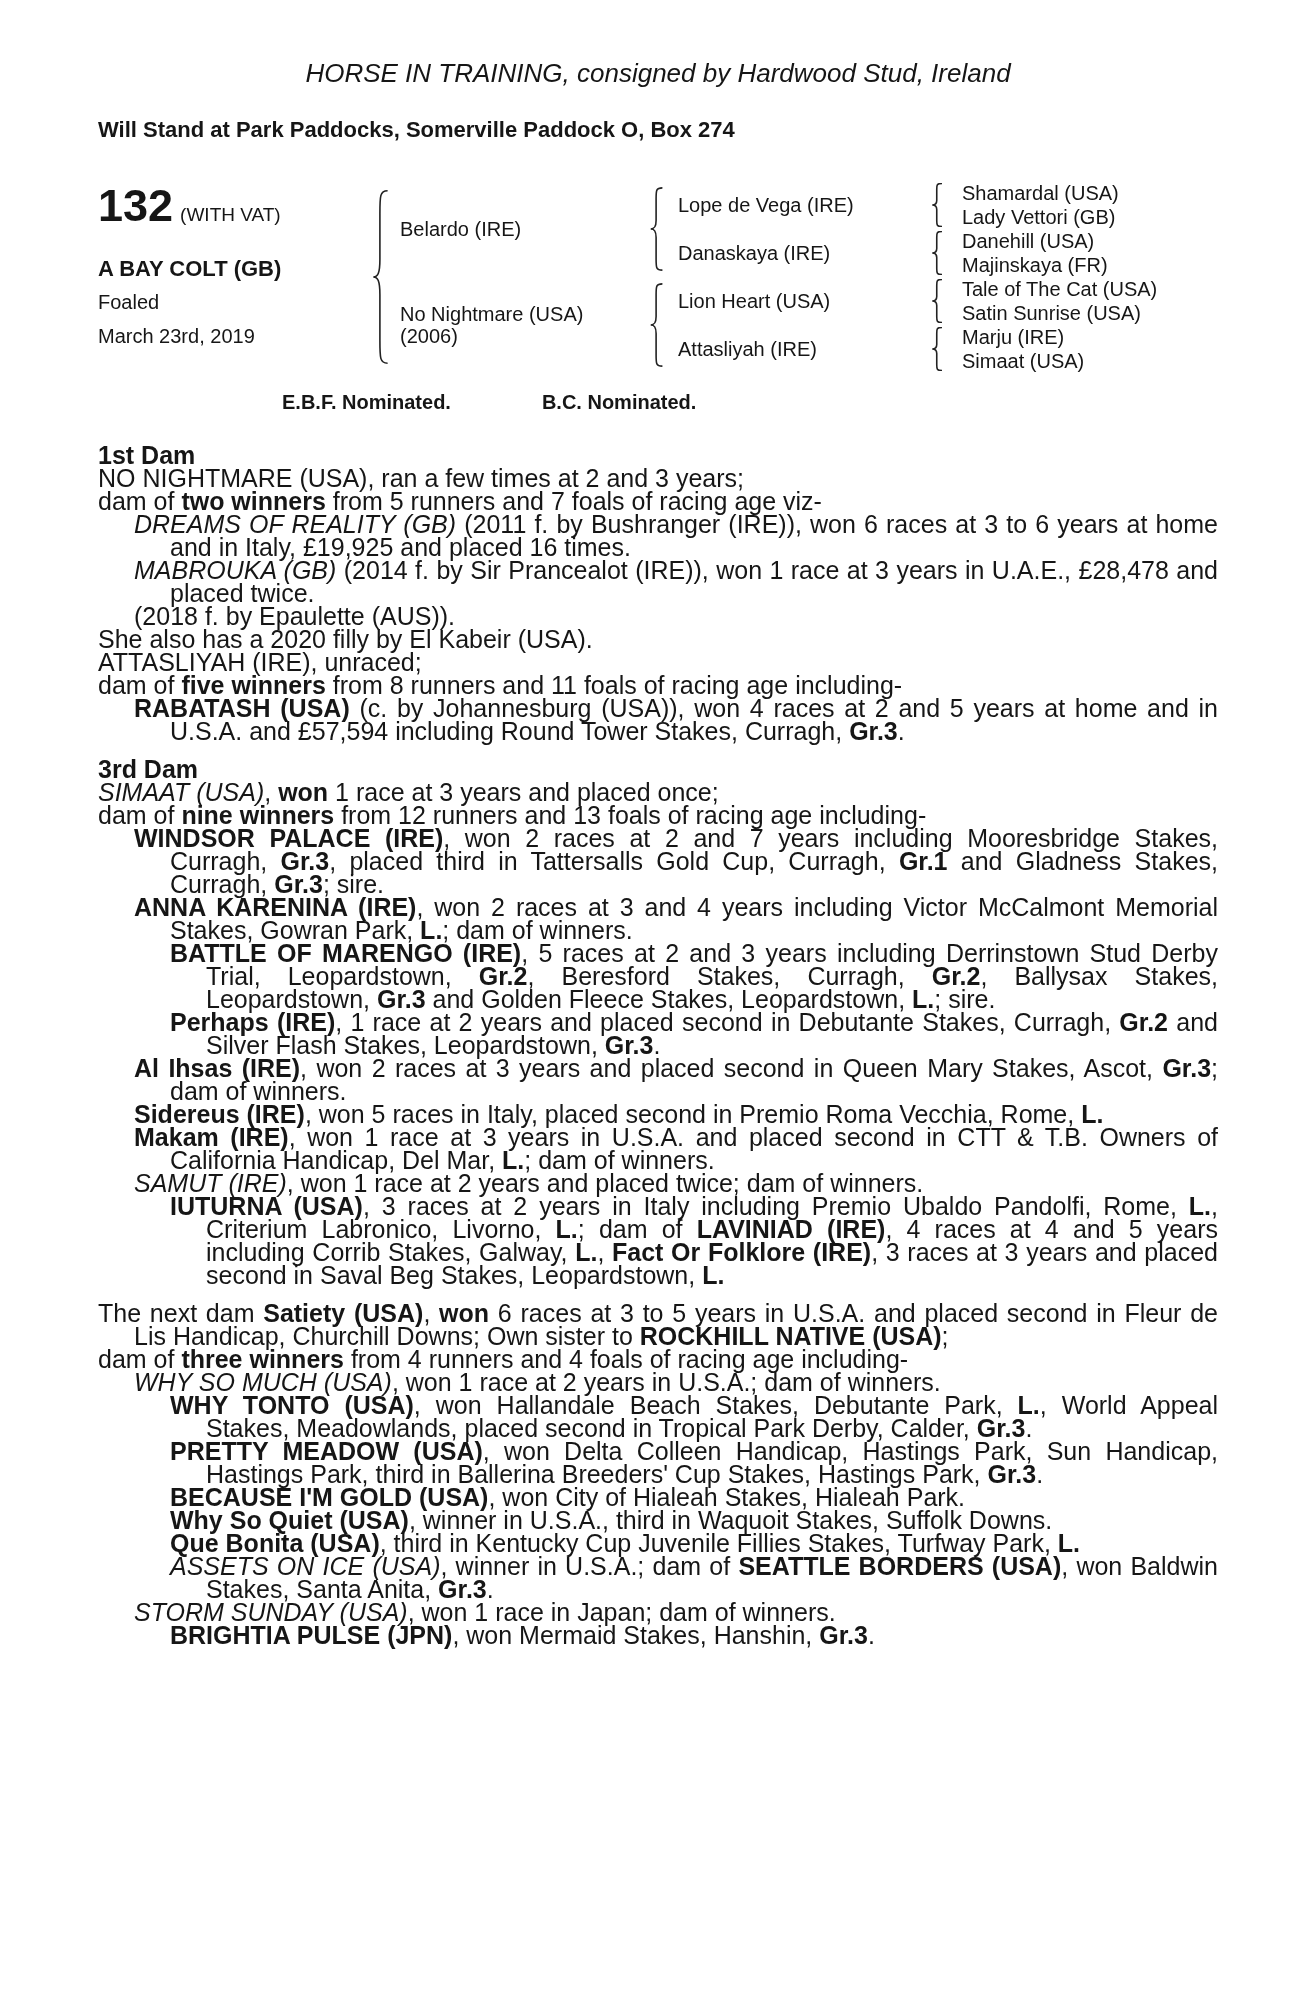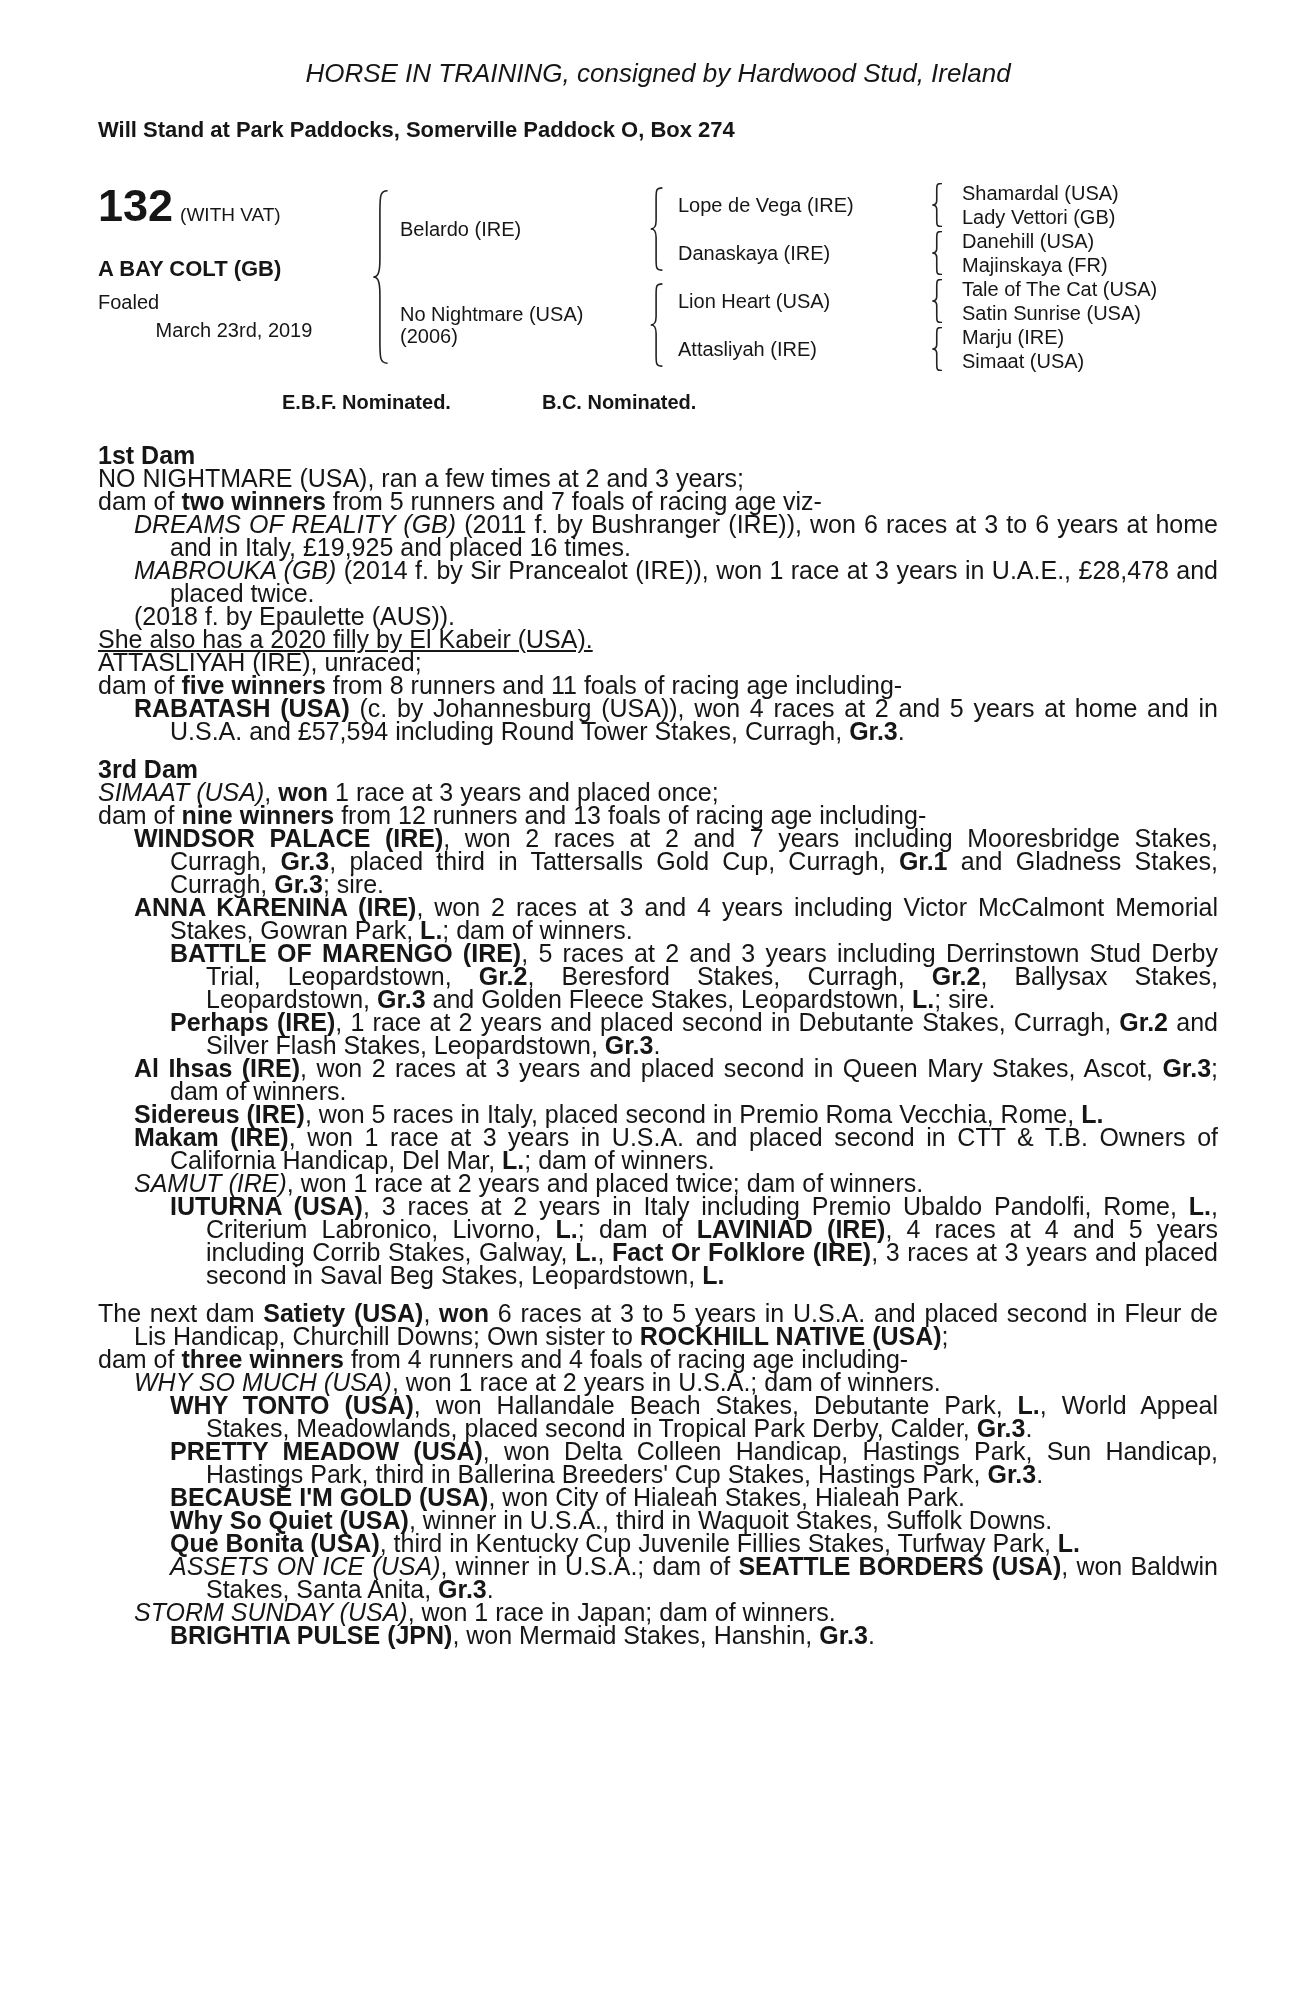--- a/index.html
+++ b/index.html
@@ -16,21 +16,21 @@
   .stand-line { margin-top:28px; font-weight:bold; font-size:22px; }
 
   
   .ped-row { display:flex; margin-top:38px; align-items:flex-start; }
   .lot-block { width:272px; padding-top:2px; }
   .lot-line { display:flex; align-items:baseline; }
   .lot-num { font-size:45px; font-weight:bold; line-height:1; }
   .lot-vat { font-size:19px; margin-left:7px; }
   .lot-desc { font-weight:bold; font-size:22px; margin-top:28px; }
   .lot-foaled { font-size:20px; margin-top:9px; }
-  .lot-date { font-size:20px; margin-top:5px;text-align:center; }
+  .lot-date { font-size:20px; margin-top:11px; }
 
   .big-brace-wrap { width:30px; height:192px; display:flex; align-items:center; }
   .ped-grid {
     display:grid;
     grid-template-columns:248px 30px 252px 28px 250px;
     grid-template-rows:repeat(8, 24px);
     font-size:20px;
   }
   .ped-cell { display:flex; flex-direction:column; justify-content:center; line-height:22px; }
   .brace-cell { display:flex; align-items:center; justify-content:flex-start; }
@@ -162,21 +162,21 @@
     <span class="nom-bc">B.C. Nominated.</span>
   </div>
 
   <div class="body-text">
       <div class="para" style="padding-left: 0px; text-indent: 0px;"><span class="bold">1st Dam</span></div>
       <div class="para" style="padding-left: 0px; text-indent: 0px;"><span>NO NIGHTMARE (USA), ran a few times at 2 and 3 years;</span></div>
       <div class="para" style="padding-left: 0px; text-indent: 0px;"><span>dam of </span><span class="bold">two winners</span><span> from 5 runners and 7 foals of racing age viz-</span></div>
       <div class="para" style="padding-left: 72px; text-indent: -36px;"><span class="italic">DREAMS OF REALITY (GB)</span><span> (2011 f. by Bushranger (IRE)), won 6 races at 3 to 6 years at home and in Italy, £19,925 and placed 16 times.</span></div>
       <div class="para" style="padding-left: 72px; text-indent: -36px;"><span class="italic">MABROUKA (GB)</span><span> (2014 f. by Sir Prancealot (IRE)), won 1 race at 3 years in U.A.E., £28,478 and placed twice.</span></div>
       <div class="para" style="padding-left: 72px; text-indent: -36px;"><span>(2018 f. by Epaulette (AUS)).</span></div>
-      <div class="para" style="padding-left: 0px; text-indent: 0px; text-decoration: underline;"><span>She also has a 2020 filly by El Kabeir (USA).</span></div>
+      <div class="para" style="padding-left: 0px; text-indent: 0px;"><span>She also has a 2020 filly by El Kabeir (USA).</span></div>
       <div class="para" style="padding-left: 0px; text-indent: 0px;"><span>ATTASLIYAH (IRE), unraced;</span></div>
       <div class="para" style="padding-left: 0px; text-indent: 0px;"><span>dam of </span><span class="bold">five winners</span><span> from 8 runners and 11 foals of racing age including-</span></div>
       <div class="para" style="padding-left: 72px; text-indent: -36px;"><span class="bold">RABATASH (USA)</span><span> (c. by Johannesburg (USA)), won 4 races at 2 and 5 years at home and in U.S.A. and £57,594 including Round Tower Stakes, Curragh, </span><span class="bold">Gr.3</span><span>.</span></div>
       <div class="para gap-top" style="padding-left: 0px; text-indent: 0px;"><span class="bold">3rd Dam</span></div>
       <div class="para" style="padding-left: 0px; text-indent: 0px;"><span class="italic">SIMAAT (USA)</span><span>, </span><span class="bold">won</span><span> 1 race at 3 years and placed once;</span></div>
       <div class="para" style="padding-left: 0px; text-indent: 0px;"><span>dam of </span><span class="bold">nine winners</span><span> from 12 runners and 13 foals of racing age including-</span></div>
       <div class="para" style="padding-left: 72px; text-indent: -36px;"><span class="bold">WINDSOR PALACE (IRE)</span><span>, won 2 races at 2 and 7 years including Mooresbridge Stakes, Curragh, </span><span class="bold">Gr.3</span><span>, placed third in Tattersalls Gold Cup, Curragh, </span><span class="bold">Gr.1</span><span> and Gladness Stakes, Curragh, </span><span class="bold">Gr.3</span><span>; sire.</span></div>
       <div class="para" style="padding-left: 72px; text-indent: -36px;"><span class="bold">ANNA KARENINA (IRE)</span><span>, won 2 races at 3 and 4 years including Victor McCalmont Memorial Stakes, Gowran Park, </span><span class="bold">L.</span><span>; dam of winners.</span></div>
       <div class="para" style="padding-left: 108px; text-indent: -36px;"><span class="bold">BATTLE OF MARENGO (IRE)</span><span>, 5 races at 2 and 3 years including Derrinstown Stud Derby Trial, Leopardstown, </span><span class="bold">Gr.2</span><span>, Beresford Stakes, Curragh, </span><span class="bold">Gr.2</span><span>, Ballysax Stakes, Leopardstown, </span><span class="bold">Gr.3</span><span> and Golden Fleece Stakes, Leopardstown, </span><span class="bold">L.</span><span>; sire.</span></div>
       <div class="para" style="padding-left: 108px; text-indent: -36px;"><span class="bold">Perhaps (IRE)</span><span>, 1 race at 2 years and placed second in Debutante Stakes, Curragh, </span><span class="bold">Gr.2</span><span> and Silver Flash Stakes, Leopardstown, </span><span class="bold">Gr.3</span><span>.</span></div>

